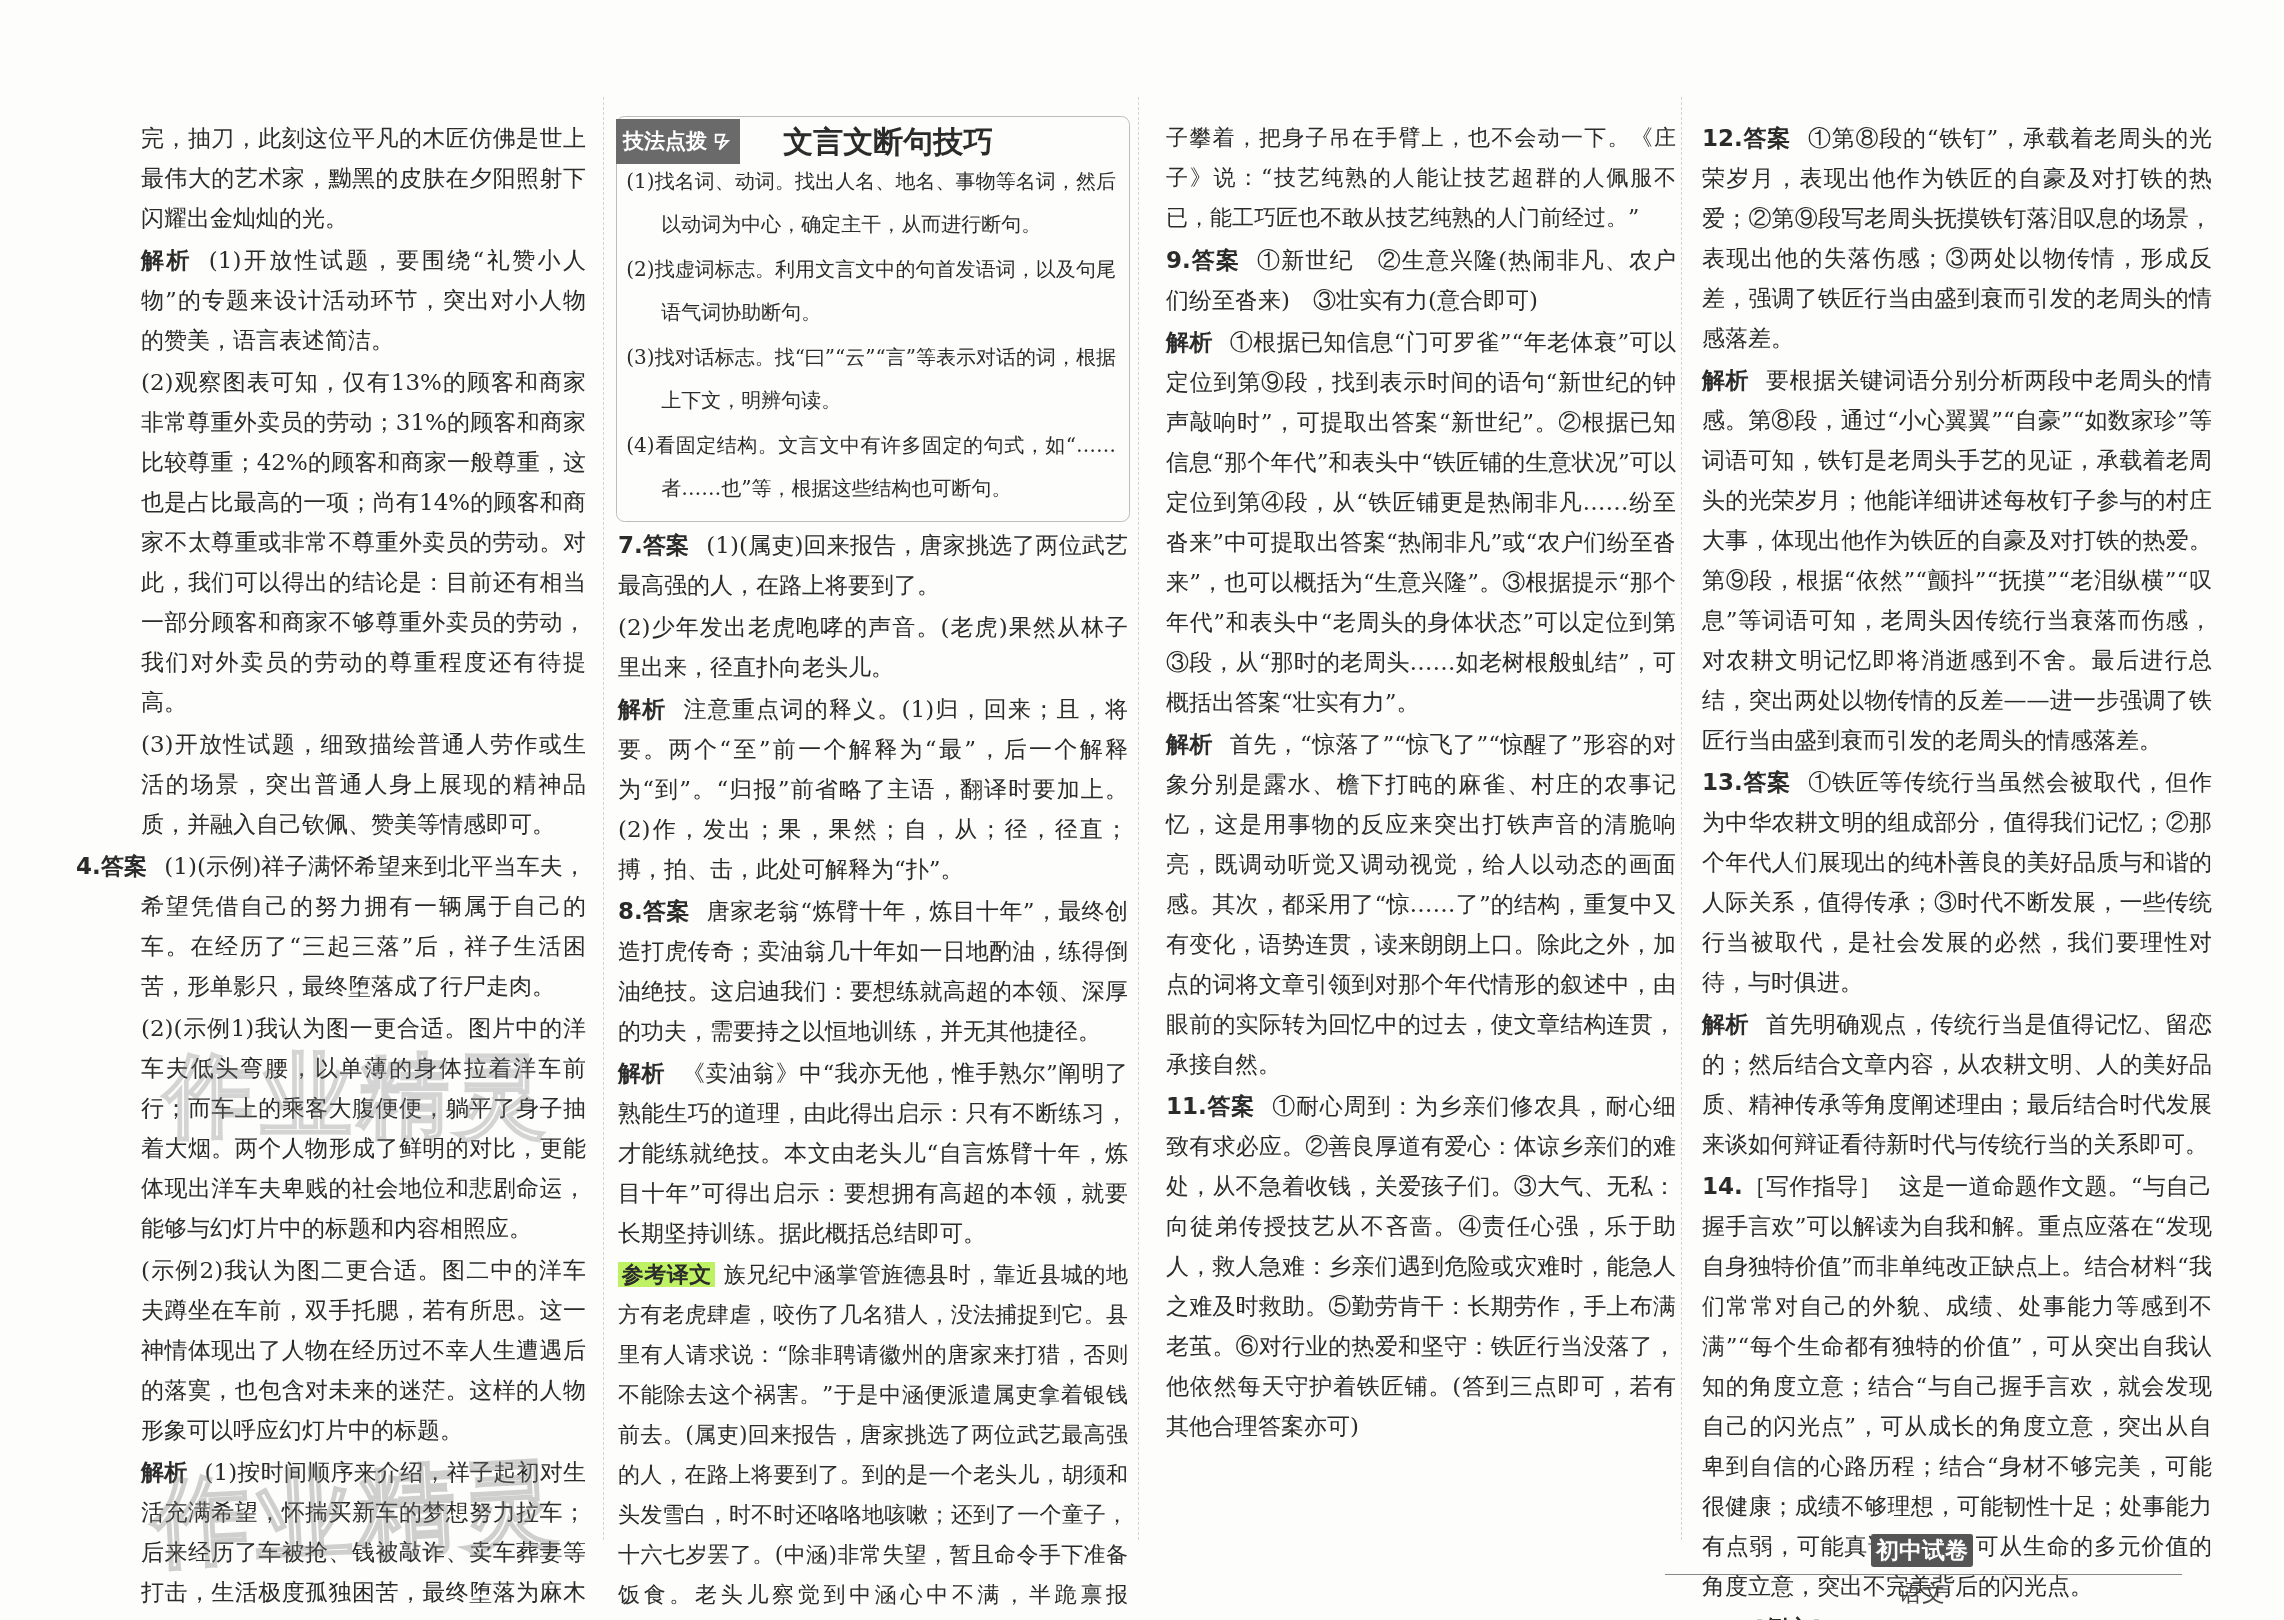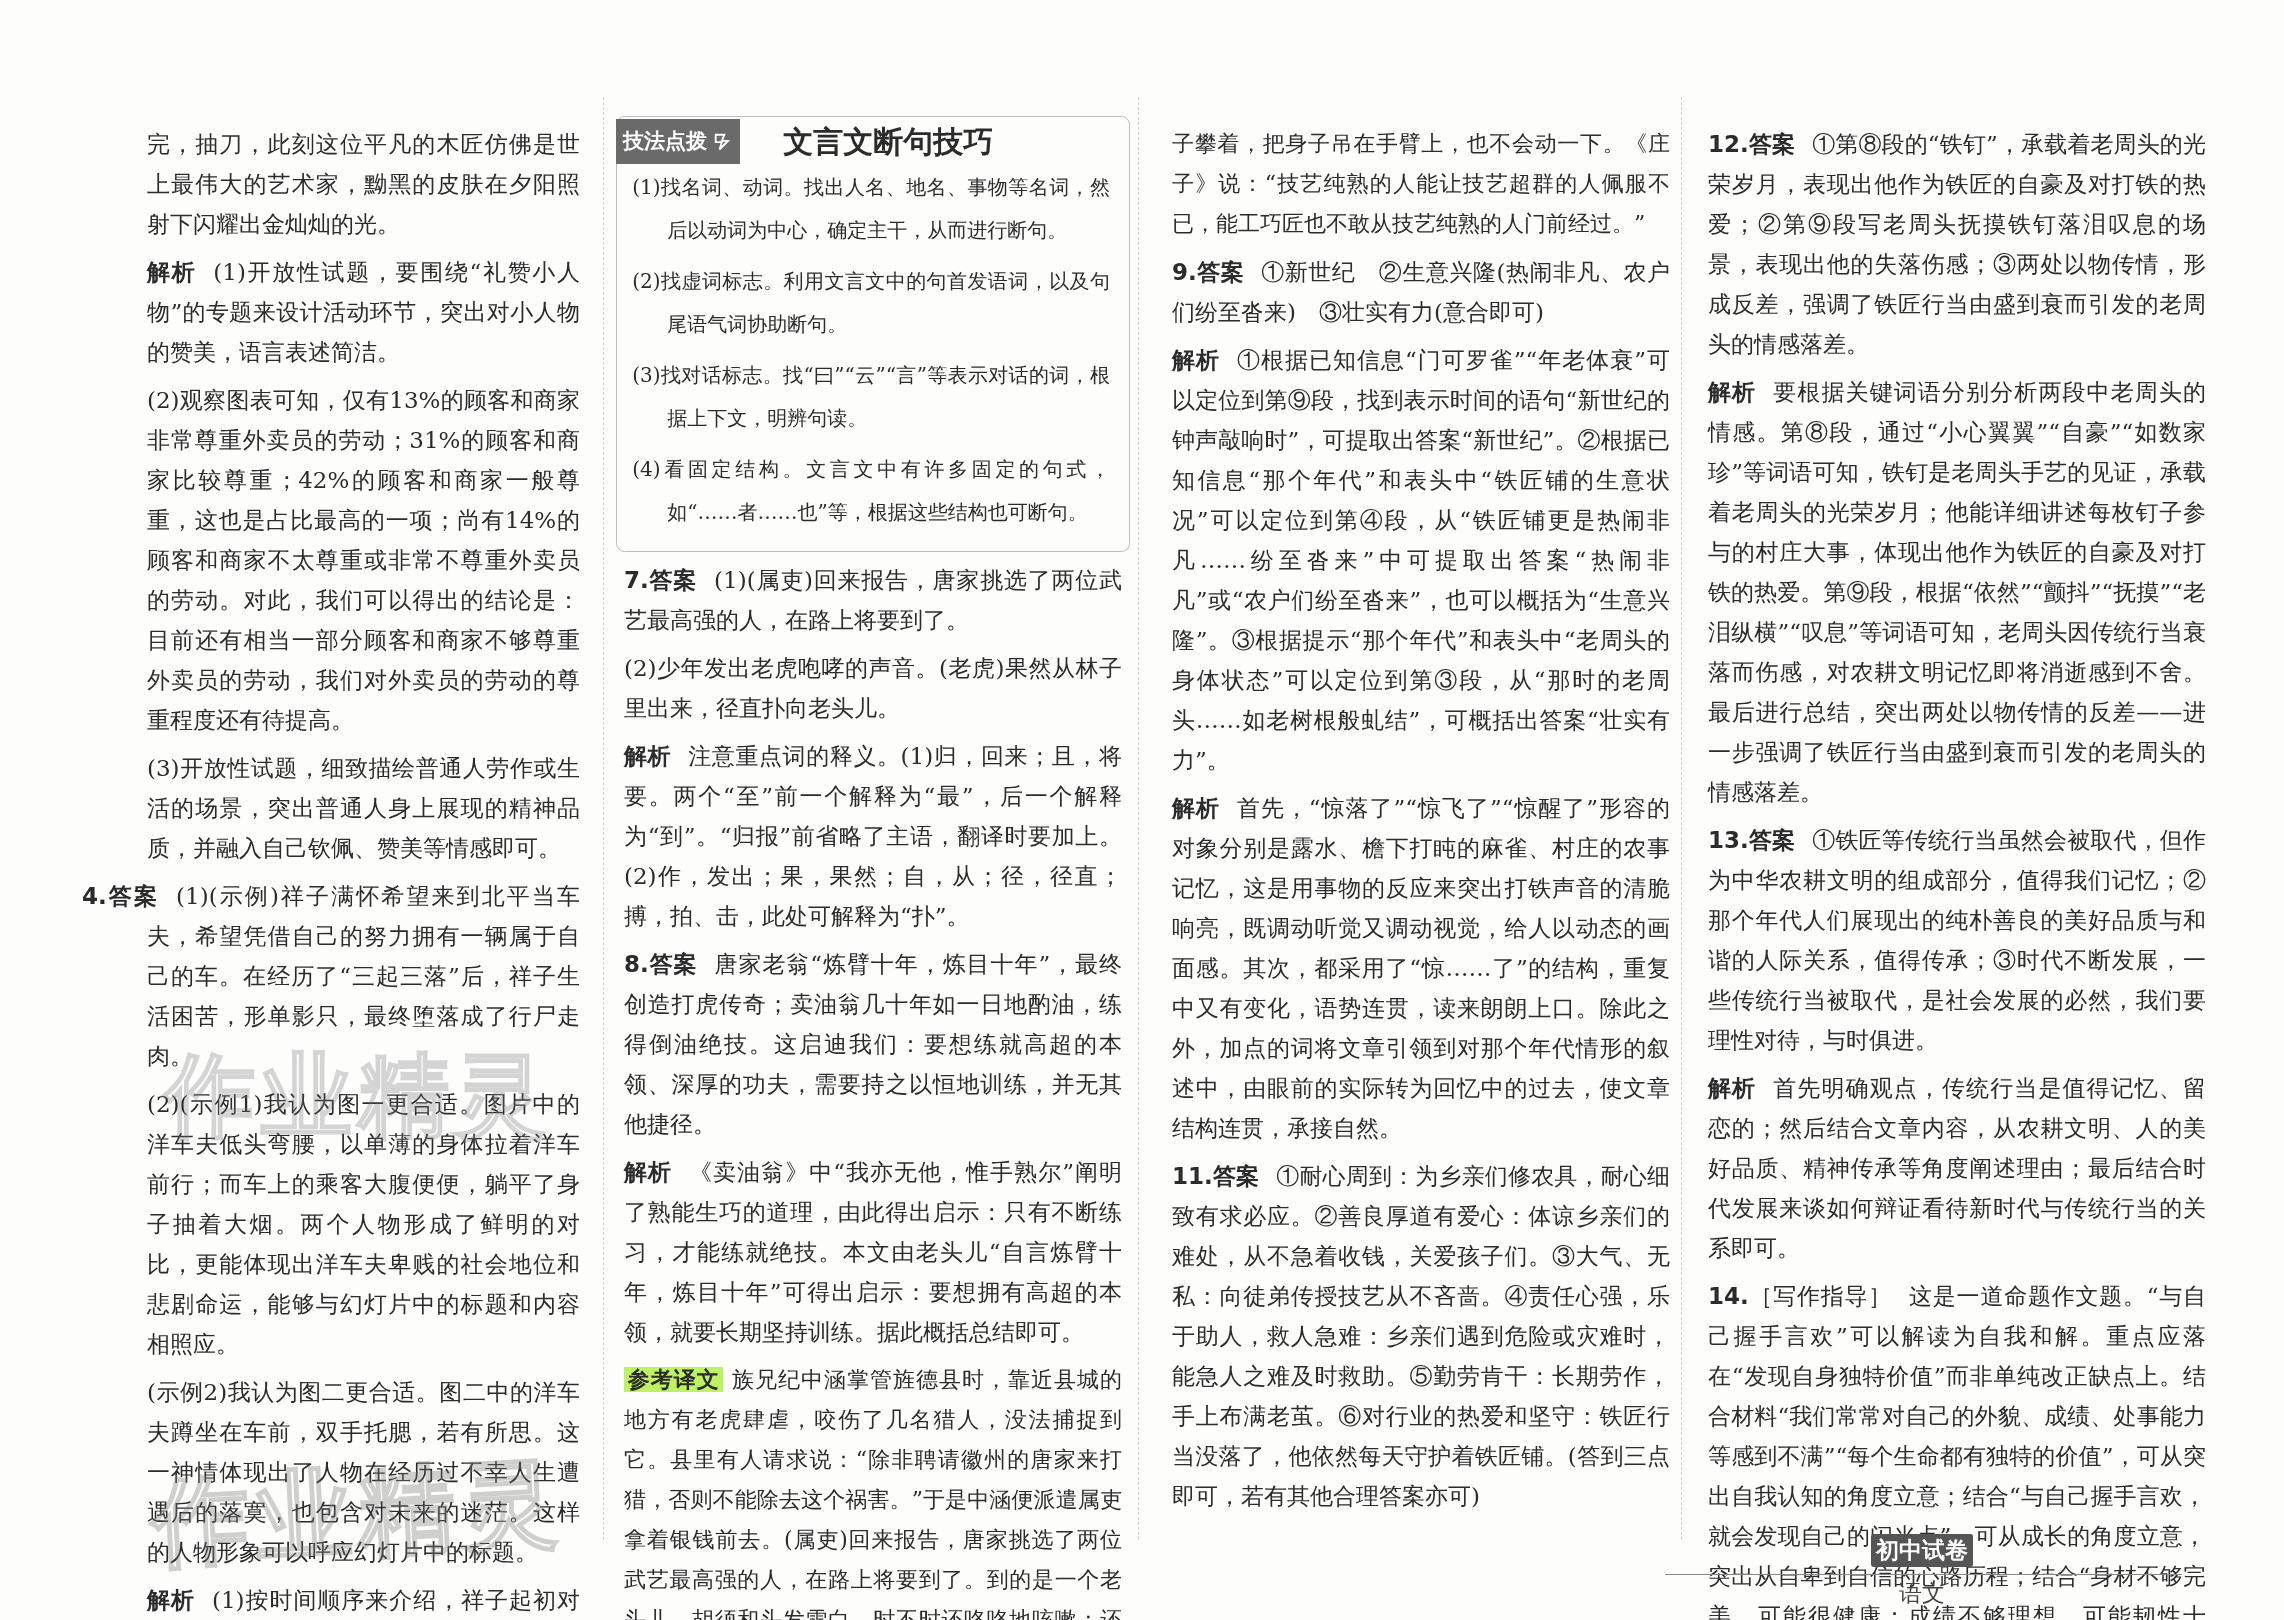--- a/index.html
+++ b/index.html
@@ -7,21 +7,21 @@
     width:2284px; height:1620px; background:#fdfdfc; position:relative; overflow:hidden;
     font-family:"DejaVu Serif","Liberation Serif",serif; color:#2b2b2b;
   }
   .col { position:absolute; top:116px; width:514px; font-size:23px; line-height:40px; text-align:justify; }
   .c1 { left:74px; }
   .c2 { left:616px; }
   .c3 { left:1164px; }
   .c4 { left:1700px; }
   .sep { position:absolute; top:97px; height:1443px; border-left:1.8px dashed #d4d4d4; }
   .s1 { left:603px; } .s2 { left:1138px; } .s3 { left:1681px; }
-  p { margin:8px; }
+  p { margin:2px; }
   .ind { padding-left:65px; }
   .hang { text-indent:-65px; padding-left:65px; }
   .lbl { font-family:"DejaVu Sans","Liberation Sans",sans-serif; font-weight:bold; margin-right:17px; }
   .num { font-family:"DejaVu Sans","Liberation Sans",sans-serif; font-weight:bold; }
   .kai { font-family:"DejaVu Serif","Liberation Serif",serif; }
   .tipbox {
     border:1.8px solid #bdbdbd; border-radius:8.5px; padding:7.3px 11px 8.5px 7.3px; margin:0 0 3.7px 0;
     font-size:20px; line-height:43px; position:relative;
   }
   .tiphead { display:flex; align-items:center; height:34px; }

